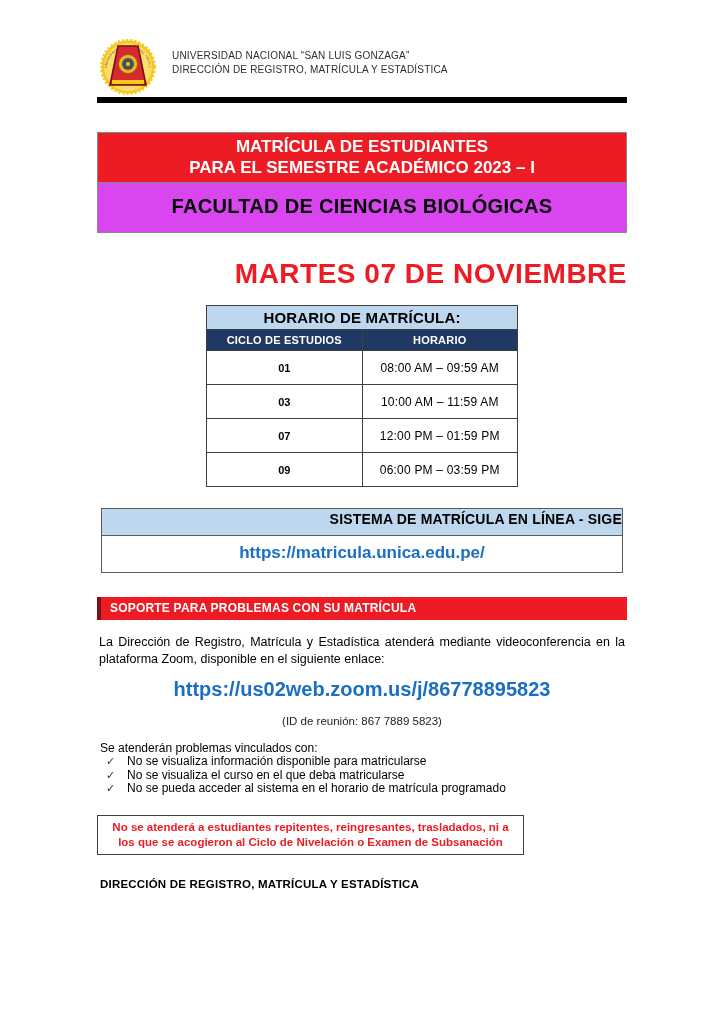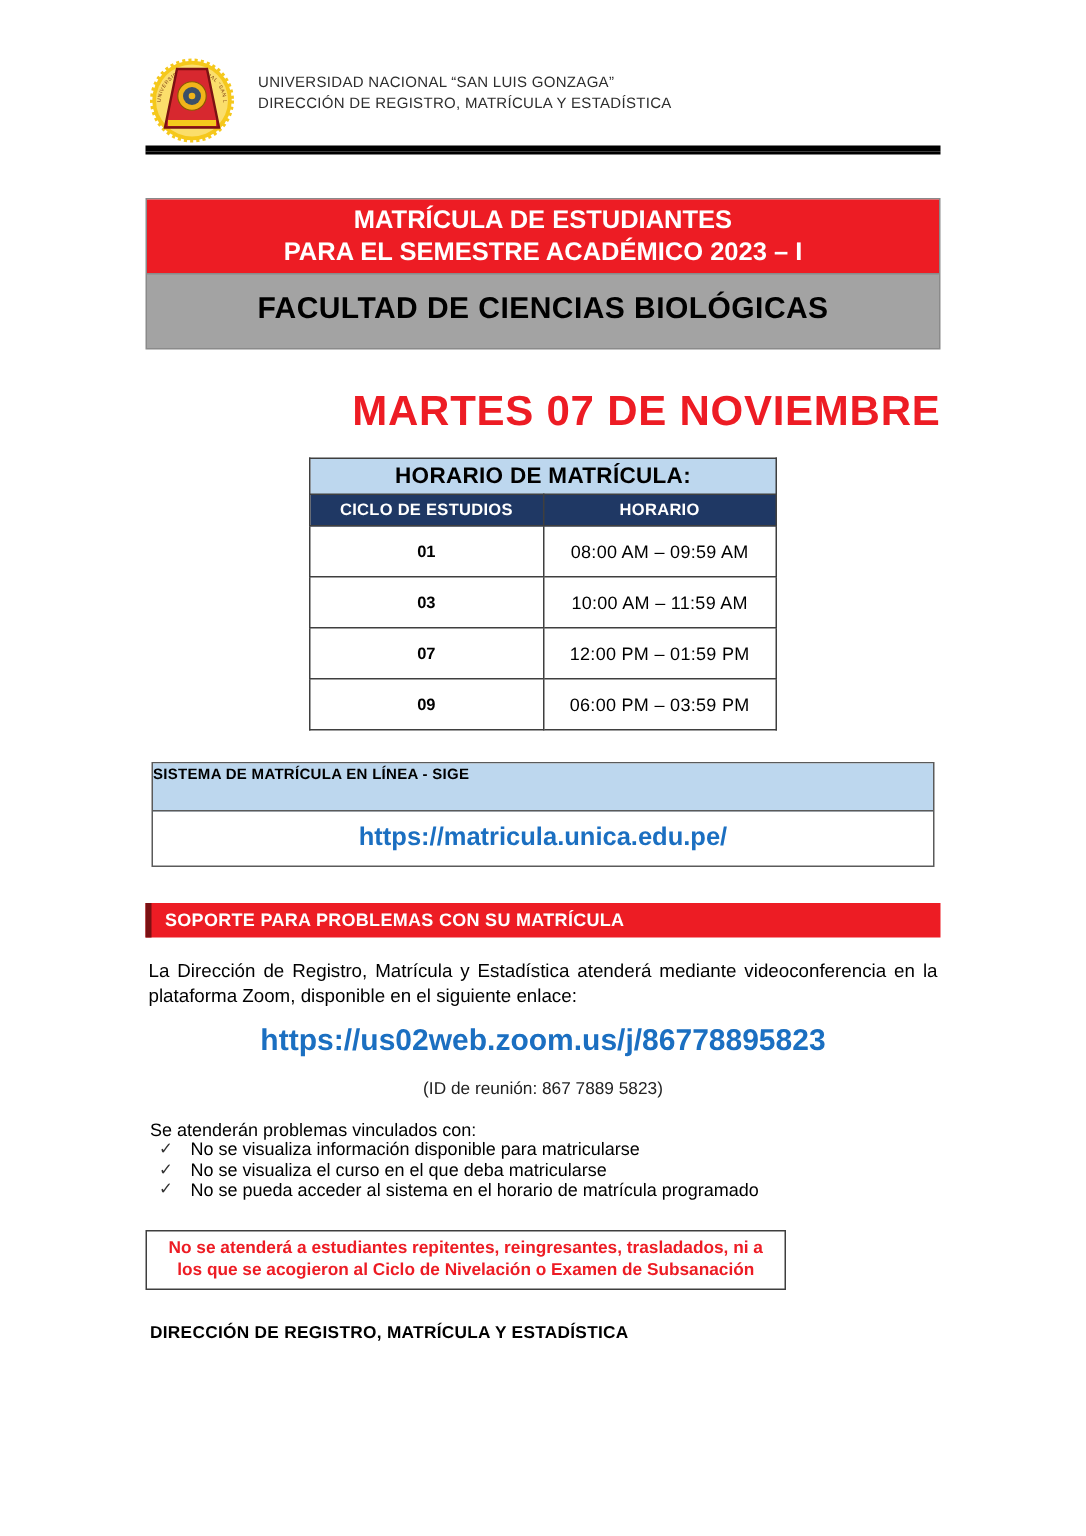--- a/index.html
+++ b/index.html
@@ -20,36 +20,36 @@
   
   .header-row{display:flex;align-items:flex-start}
   .logo{width:62px;height:58px;flex:0 0 auto}
   .header-text{margin-left:13px;padding-top:11px;font-size:10px;line-height:14px;color:#2e2e2e;letter-spacing:.2px}
 
   .double-rule{margin-top:1px;height:2px;border-top:4px solid #000;border-bottom:2px solid #000}
 
   
   .title-block{margin-top:29px;border:1px solid #8a8a8a}
   .red-banner{background:var(--red);color:#fff;text-align:center;font-weight:bold;font-size:17px;line-height:21px;padding:3px 0 4px}
-  .faculty{background:#a3a3a3;text-align:center;font-weight:bold;font-size:20px;padding:12px 0 14px;border-top:1px solid #8a8a8a;letter-spacing:.3px}
+  .faculty{background:#d946ef;text-align:center;font-weight:bold;font-size:20px;padding:12px 0 14px;border-top:1px solid #8a8a8a;letter-spacing:.3px}
 
   .martes{margin-top:25px;text-align:right;color:var(--red);font-weight:bold;font-size:28px;letter-spacing:.5px}
 
   
   .schedule{margin:15px auto 0;border-collapse:collapse;width:312px;table-layout:fixed}
   .schedule td,.schedule th{border:1px solid #3f3f3f}
   .schedule .t-title{background:var(--light_blue);font-weight:bold;font-size:15px;text-align:center;padding:3px 0;letter-spacing:.2px}
   .schedule th{background:var(--navy);color:#fff;font-size:11px;padding:4px 0;letter-spacing:.2px}
   .schedule .col-ciclo{width:47%}
   .schedule .ciclo{text-align:center;font-weight:bold;font-size:11px;height:34px}
   .schedule .hora{text-align:center;font-size:12px;letter-spacing:.2px}
 
   
   .sige{margin:21px auto 0;width:522px;border:1px solid #5a5a5a}
-  .sige-title{background:var(--light_blue);text-align:left;font-weight:bold;font-size:10px;padding:2px 0 18px;border-bottom:1px solid #5a5a5a;letter-spacing:.2px}
+  .sige-title{background:var(--light_blue);text-align:right;font-weight:bold;font-size:14px;padding:2px 0 8px;border-bottom:1px solid #5a5a5a;letter-spacing:.2px}
   .sige-url{display:block;text-align:center;font-weight:bold;font-size:17px;color:var(--link_blue);padding:7px 0 9px;text-decoration:none;cursor:pointer}
 
   
   .soporte{margin-top:24px;background:var(--red);border-left:4px solid #7b1113;color:#fff;font-weight:bold;font-size:12px;padding:4px 0 5px 9px;letter-spacing:.2px}
   .para{margin:14px 2px 0;font-size:12.5px;line-height:17px;text-align:justify}
   .zoom-url{display:block;margin-top:10px;text-align:center;font-weight:bold;font-size:20px;color:var(--link_blue);text-decoration:none;cursor:pointer}
   .meeting-id{margin-top:14px;text-align:center;font-size:11.5px;color:#222}
 
   .issues-intro{margin-top:14px;font-size:12px;padding-left:3px}
   .issue{display:flex;font-size:12px;line-height:13.5px;padding-left:9px}

